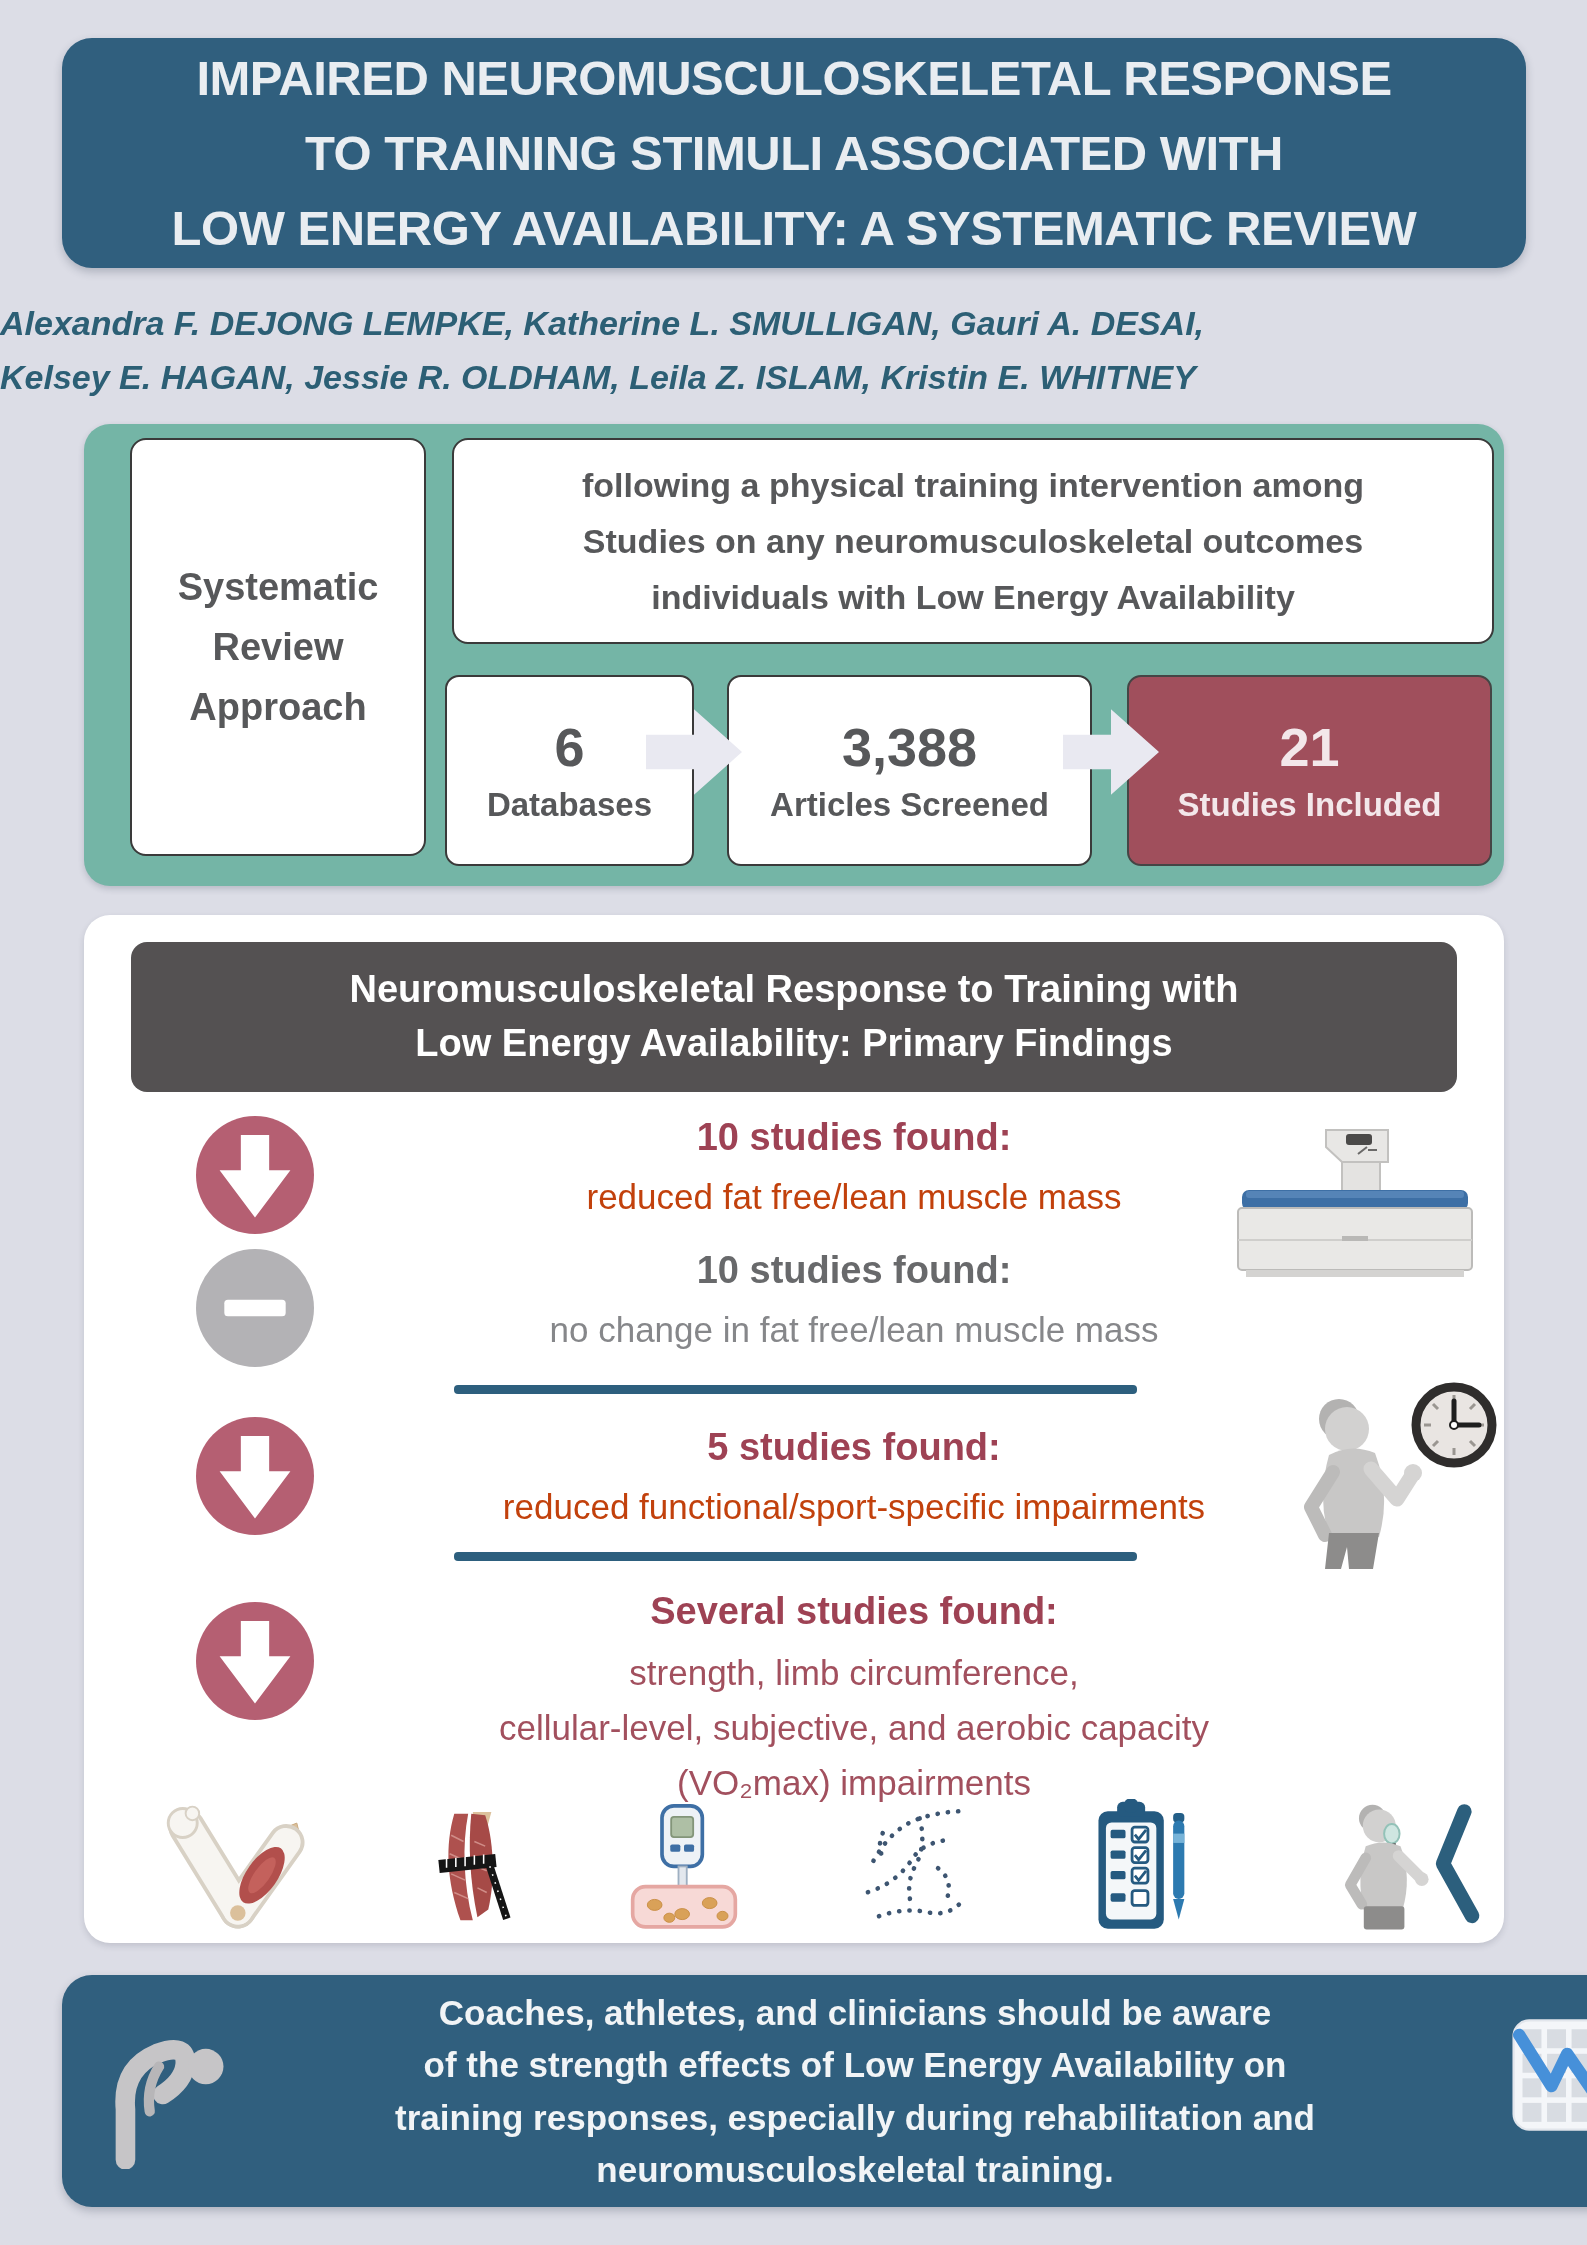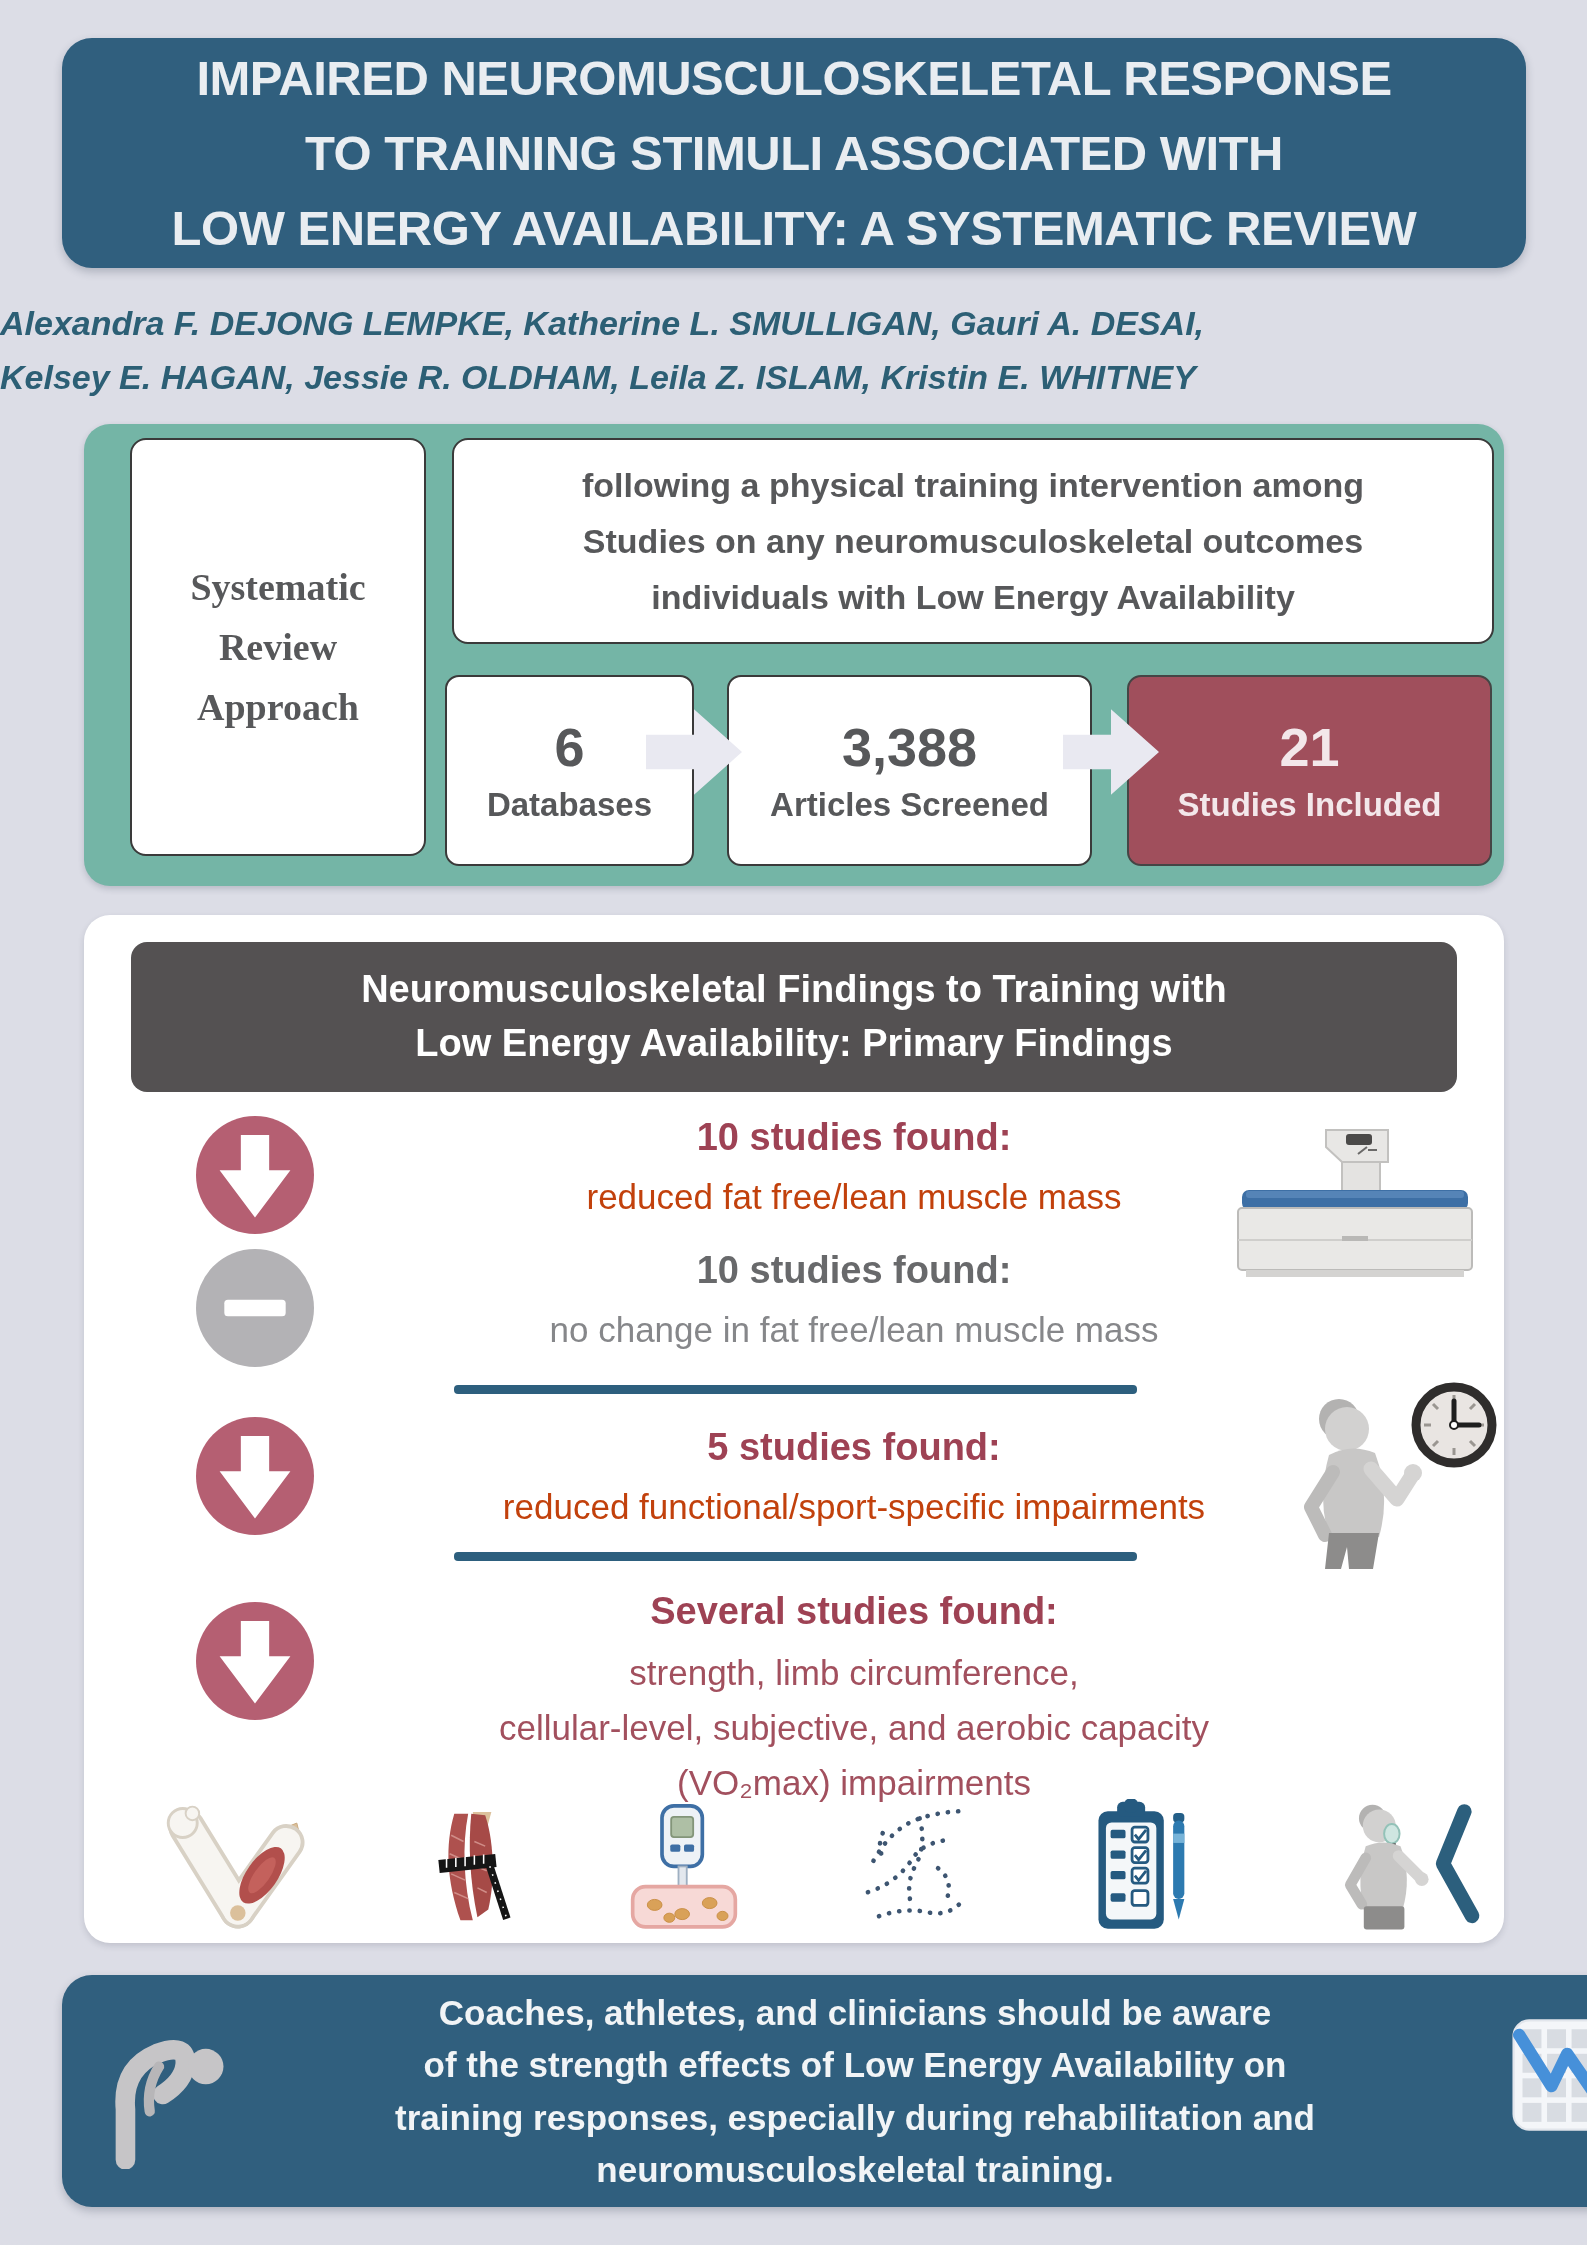--- a/index.html
+++ b/index.html
@@ -11,21 +11,21 @@
   .banner{background:#305f7e;border-radius:30px;box-shadow:0 4px 8px rgba(40,50,70,.25);}
   .title-banner{left:62px;top:38px;width:1464px;height:230px;display:flex;flex-direction:column;justify-content:center;gap:26px;}
   .title-line{color:#e9edf1;font-size:49px;font-weight:bold;text-align:center;letter-spacing:-.5px;line-height:1;}
 
   .authors{left:0;top:296px;width:1587px;}
   .author-line{color:#2c5f75;font-size:34px;font-weight:bold;font-style:italic;text-align:left;line-height:54px;}
 
   
   .approach{left:84px;top:424px;width:1420px;height:462px;background:#74b5a6;border-radius:26px;box-shadow:0 3px 6px rgba(40,50,70,.2);}
   .wbox{background:#fff;border:2px solid #3a3a3a;border-radius:16px;}
-  .side-box{left:46px;top:14px;width:292px;height:414px;display:flex;align-items:center;justify-content:center;font-family:Liberation Serif, serif;}
+  .side-box{left:46px;top:14px;width:292px;height:414px;display:flex;align-items:center;justify-content:center;}
   .side-label{font-size:38px;font-weight:bold;color:#57585a;text-align:center;line-height:60px;padding:0 26px;}
   .criteria-box{left:368px;top:14px;width:1038px;height:202px;display:flex;flex-direction:column;justify-content:center;}
   .criteria-line{font-size:34px;font-weight:bold;color:#57585a;text-align:center;line-height:56px;}
   .step-box{top:251px;height:187px;border-radius:14px;display:flex;flex-direction:column;align-items:center;justify-content:center;gap:14px;}
   .step-value{font-size:54px;font-weight:bold;color:#57585a;line-height:1;}
   .step-label{font-size:33px;font-weight:bold;color:#57585a;line-height:1;}
   .step-box.maroon{background:#a04f5c;border-color:#454545;}
   .step-box.maroon .step-value,.step-box.maroon .step-label{color:#f3e7ea;}
   .step-arrow{top:277px;width:96px;height:102px;background:#e9e9f1;z-index:3;
     clip-path:polygon(0 33%,50% 33%,50% 8%,100% 50%,50% 92%,50% 67%,0 67%);}
@@ -90,21 +90,21 @@
     </div>
     <div class="abs step-arrow" style="left:979px;"></div>
     <div class="abs wbox step-box maroon" style="left:1043px;width:361px;">
       <div class="step-value">21</div>
       <div class="step-label">Studies Included</div>
     </div>
   </div>
 
   <div class="abs findings-card">
     <div class="abs f-header">
-      <div class="f-header-line">Neuromusculoskeletal Findings to Training with</div>
+      <div class="f-header-line">Neuromusculoskeletal Response to Training with</div>
       <div class="f-header-line">Low Energy Availability: Primary Findings</div>
     </div>
 
     <div class="abs badge rose" style="left:112px;top:201px;">
       <svg viewBox="0 0 100 100">
           <path d="M38 16 h24 v30 h18 L50 86 20 46 h18 z" fill="#ffffff"></path>
         </svg>
     </div>
     <div class="abs frow maroon" style="top:198px;">
       <div class="row-heading">10 studies found:</div>

